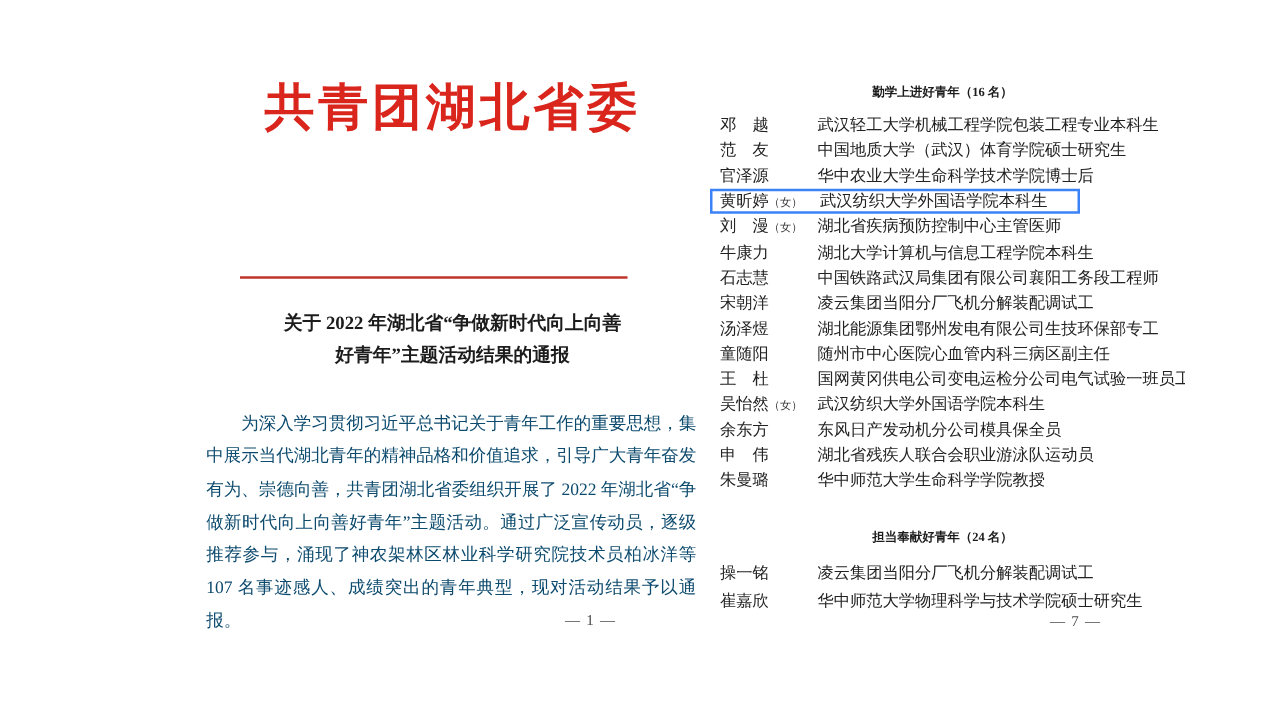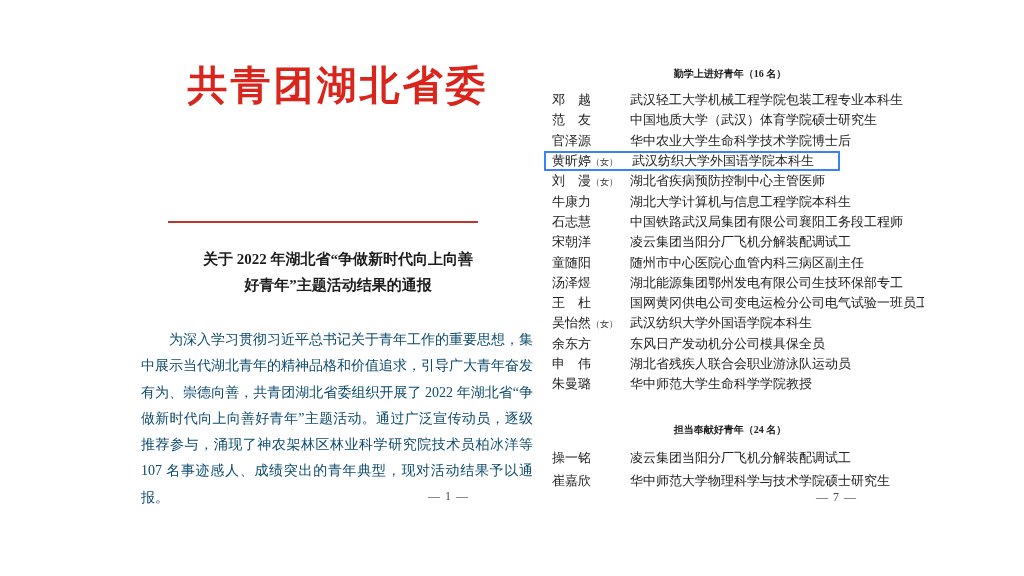--- a/index.html
+++ b/index.html
@@ -4,20 +4,21 @@
 <style>
   html, body { margin: 0; padding: 0; background: #ffffff; }
   .canvas {
     position: relative;
     width: 924px;
     height: 576px;
     background: #ffffff;
     overflow: hidden;
     font-family: "Liberation Serif", "DejaVu Serif", serif;
     color: #2b2b2b;
+    margin-left: 24px;
   }
 
   
   .letterhead {
     position: absolute;
     left: 140px; top: 58px; width: 396px;
     text-align: center;
     color: #d9251c;
     font-size: 40px;
     font-weight: bold;
@@ -167,30 +168,30 @@
         <span class="entry-name"><span>石志慧</span><span class="gender"></span></span>
         <span class="entry-desc">中国铁路武汉局集团有限公司襄阳工务段工程师</span>
       </div>
 
       <div class="entry-row">
         <span class="entry-name"><span>宋朝洋</span><span class="gender"></span></span>
         <span class="entry-desc">凌云集团当阳分厂飞机分解装配调试工</span>
       </div>
 
       <div class="entry-row">
+        <span class="entry-name"><span>汤泽煜</span><span class="gender"></span></span>
+        <span class="entry-desc">湖北能源集团鄂州发电有限公司生技环保部专工</span>
+      </div>
+
+      <div class="entry-row">
         <span class="entry-name"><span>童随阳</span><span class="gender"></span></span>
         <span class="entry-desc">随州市中心医院心血管内科三病区副主任</span>
       </div>
 
       <div class="entry-row">
-        <span class="entry-name"><span>汤泽煜</span><span class="gender"></span></span>
-        <span class="entry-desc">湖北能源集团鄂州发电有限公司生技环保部专工</span>
-      </div>
-
-      <div class="entry-row">
         <span class="entry-name"><span>王　杜</span><span class="gender"></span></span>
         <span class="entry-desc">国网黄冈供电公司变电运检分公司电气试验一班员工</span>
       </div>
 
       <div class="entry-row">
         <span class="entry-name"><span>吴怡然</span><span class="gender">（女）</span></span>
         <span class="entry-desc">武汉纺织大学外国语学院本科生</span>
       </div>
 
       <div class="entry-row">

